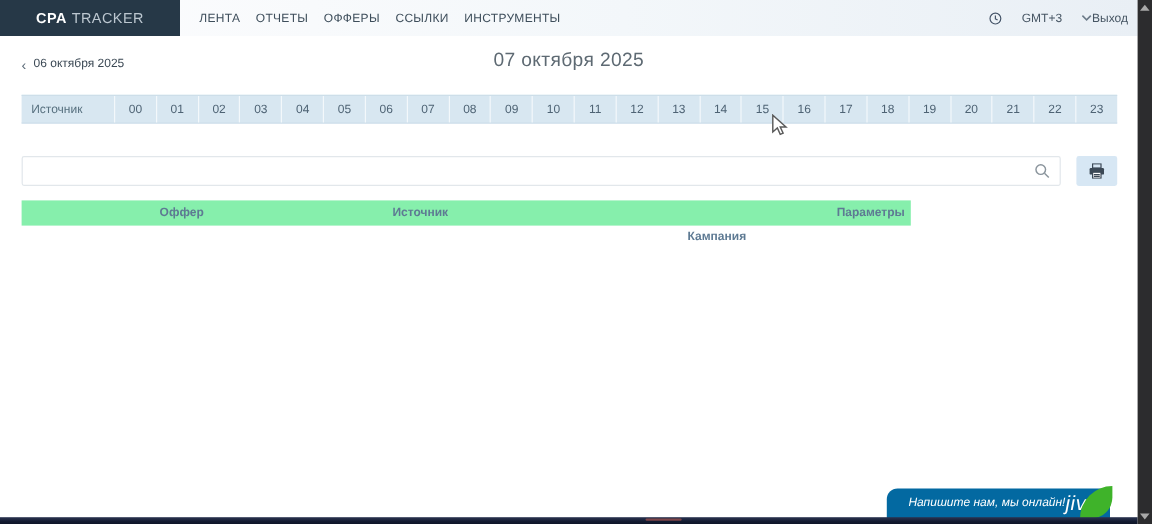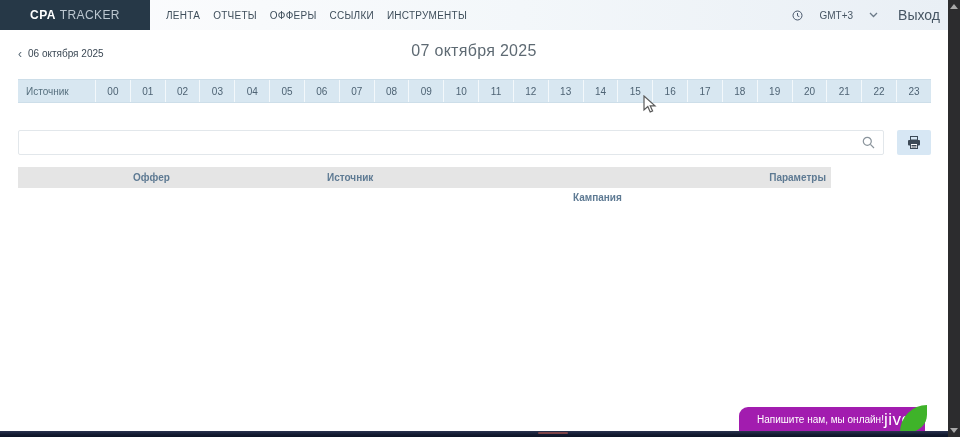--- a/index.html
+++ b/index.html
@@ -12,21 +12,21 @@
             background:linear-gradient(90deg,#fdfdfe 0%,#f3f7fa 55%,#e9eff5 100%);
             display:flex; align-items:stretch; }
   .logo { width:150px; background:#263847; color:#fff; display:flex; align-items:center;
           justify-content:center; font-size:12px; letter-spacing:.4px; cursor:pointer; }
   .logo .bold { font-weight:700; }
   .logo .rest { color:#bcc7d0; font-weight:400; margin-left:4px; }
   .nav { display:flex; align-items:center; margin-left:16px; gap:13px; }
   .nav a { font-size:10px; color:#3e4e5b; text-decoration:none; letter-spacing:.25px; cursor:pointer; }
   .top-right { margin-left:auto; display:flex; align-items:center; padding-right:8px; }
   .tz { display:flex; align-items:center; gap:16px; font-size:10px; color:#475664; cursor:pointer; }
-  .logout { font-size:14px; color:#475664; margin-left:20px; cursor:pointer; text-decoration:none; }
+  .logout { font-size:10px; color:#475664; cursor:pointer; text-decoration:none; }
 
   
   .prev-link { position:absolute; left:18px; top:48px; display:flex; gap:6px; align-items:center;
                font-size:10px; color:#3b4854; cursor:pointer; text-decoration:none; }
   .prev-link .chev { font-size:12px; color:#5a6a77; line-height:10px; }
   .page-title { position:absolute; left:0; top:42px; width:948px; text-align:center;
                 font-size:16px; font-weight:400; color:#5e6a73; letter-spacing:.3px; }
 
   
   .hour-bar { position:absolute; left:18px; top:79px; width:913px; height:24px; background:#d8e7f1;
@@ -41,31 +41,31 @@
   .search-box { position:absolute; left:18px; top:130px; width:866px; height:25px;
                 background:#fff; border:1px solid #e2e7eb; border-radius:2px; }
   .search-input { width:100%; height:100%; border:none; outline:none; padding:0 30px 0 8px;
                   font-size:11px; background:transparent; font-family:inherit; color:#3e4d5a; }
   .search-icon { position:absolute; right:8px; top:5px; cursor:pointer; }
   .print-btn { position:absolute; left:897px; top:130px; width:34px; height:25px; background:#d7e7f4;
                border:none; border-radius:2px; display:flex; align-items:center; justify-content:center;
                cursor:pointer; }
 
   
-  .table-head { position:absolute; left:18px; top:167px; width:813px; height:21px; background:#e5e5e5;
+  .table-head { position:absolute; left:18px; top:167px; width:741px; height:21px; background:#86efac;
                 display:flex; align-items:center; font-size:10px; font-weight:700; color:#5e7a93; }
   .th-blank { width:115px; }
   .th-offer { width:194px; }
   .th-source { width:246px; }
   .th-campaign { flex:1;margin-top:39px; }
   .th-params { padding-right:5px; }
 
   
-  .chat { position:absolute; left:739px; top:407px; width:186px; height:25px; background:#a21caf;
-          border-radius:9px 9px 0 0; display:flex; align-items:center; cursor:pointer; }
+  .chat { position:absolute; left:739px; top:407px; width:186px; height:25px; background:#0369a1;
+          border-radius:9px 9px 0 0; display:flex; align-items:center; cursor:pointer;font-style:italic; }
   .chat-msg { color:#fff; font-size:10px; margin-left:18px; white-space:nowrap; }
   .chat-brand { color:#fff; font-size:17px; margin-left:auto; margin-right:42px; letter-spacing:.5px; }
   .leaf { position:absolute; right:-2px; top:-2px; width:27px; height:27px; background:#3fb32a;
           border-radius:100% 0 65% 0; }
 
   
   .bottom-bar { position:absolute; left:0; bottom:0; width:948px; height:6px;
                 background:linear-gradient(180deg,#2a3350 0%,#131b30 60%,#0d1426 100%); }
   .red-smudge { position:absolute; left:538px; top:1px; width:30px; height:2px;
                 background:rgba(190,90,80,.6); border-radius:1px; }

